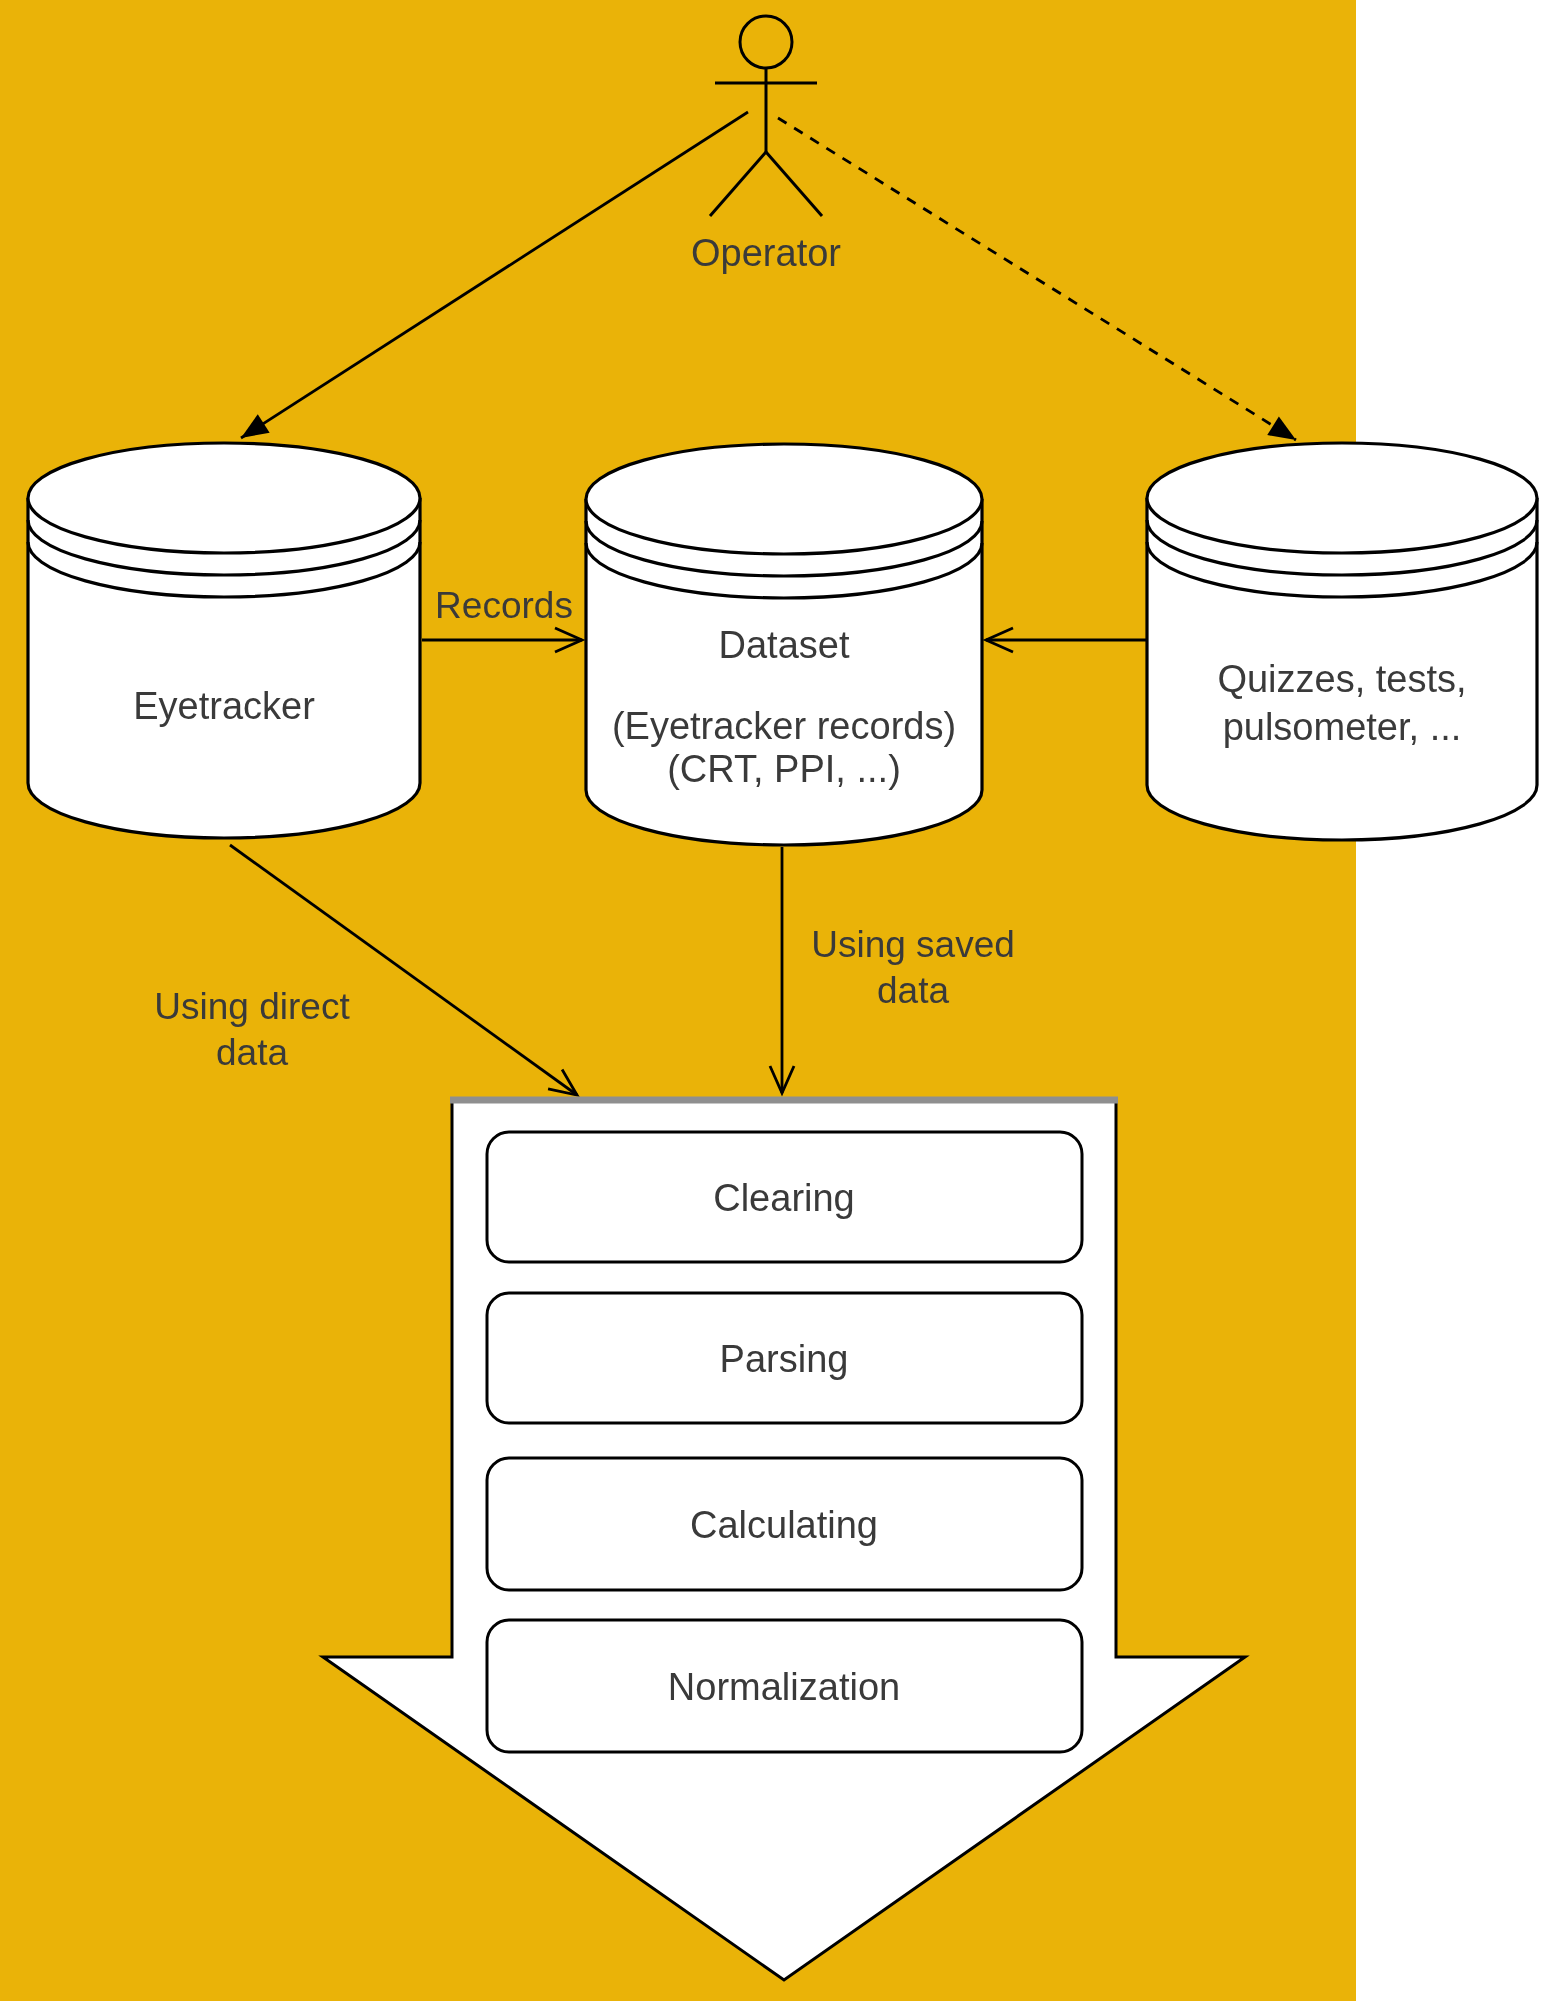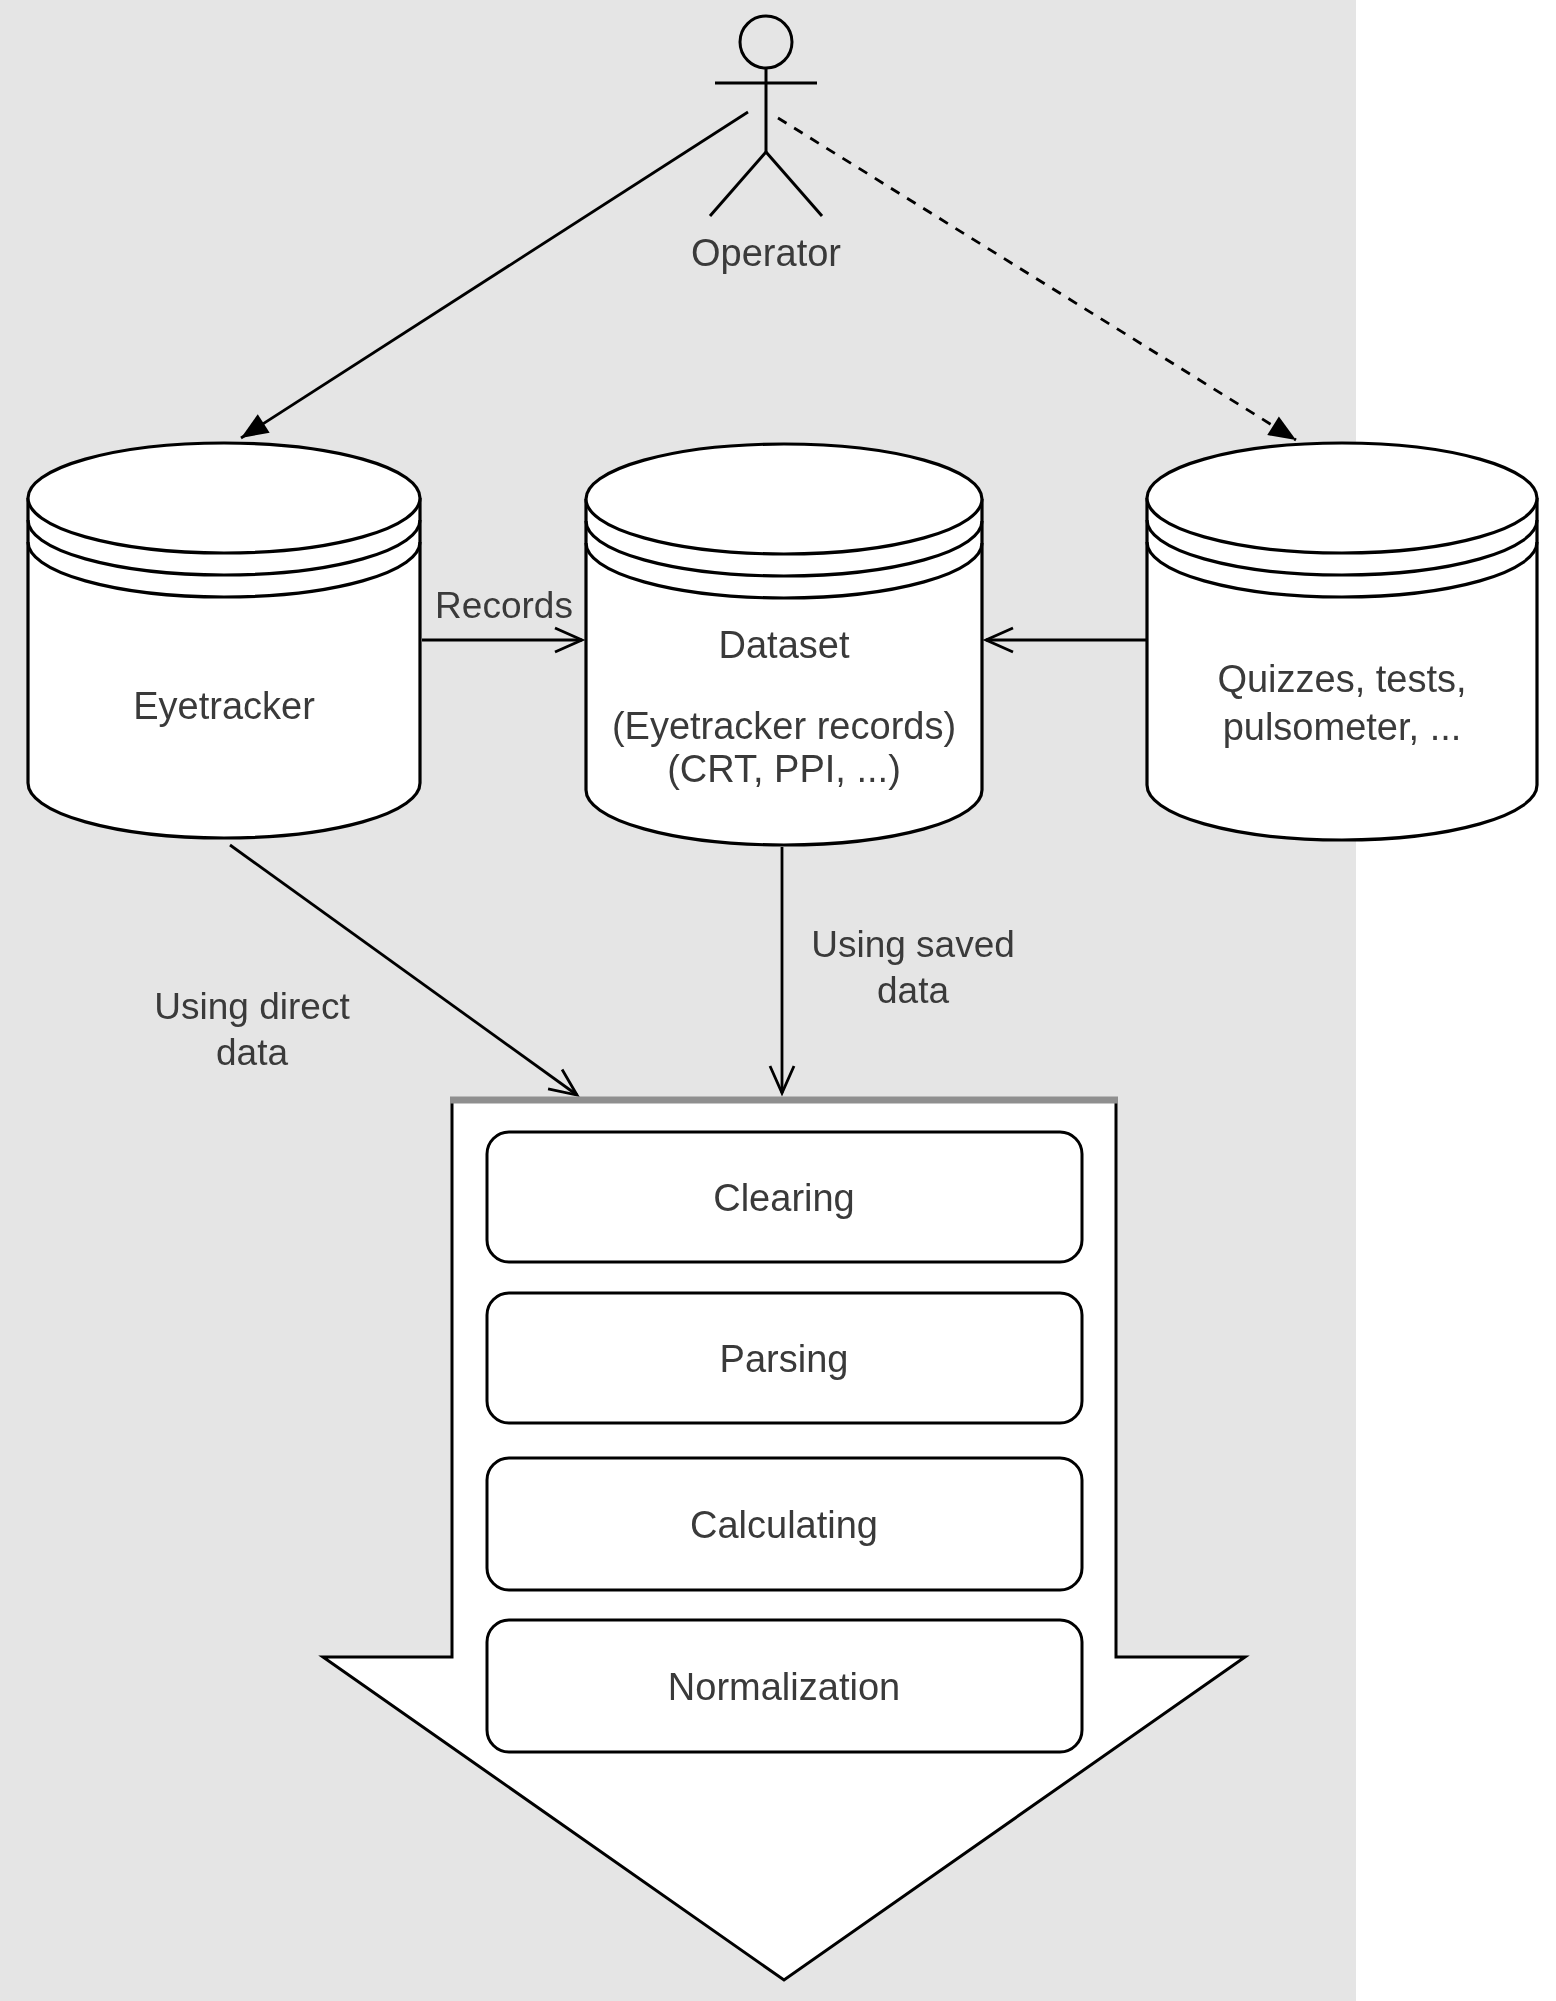--- a/index.html
+++ b/index.html
@@ -4,21 +4,21 @@
 <style>
   html, body {
     margin: 0;
     padding: 0;
     background: #ffffff;
   }
   .page {
     position: relative;
     width: 1356px;
     height: 2001px;
-    background: #e5e5e5;
+    background: #eab308;
     font-family: "Liberation Sans", sans-serif;
   }
   svg text {
     font-family: "Liberation Sans", sans-serif;
     fill: #3a3a3a;
   }
   .node-label { font-size: 38px; }
   .edge-label { font-size: 37px; }
   .step-label { font-size: 38px; }
   .shape { stroke: #000000; stroke-width: 3.2; fill: #ffffff; }

